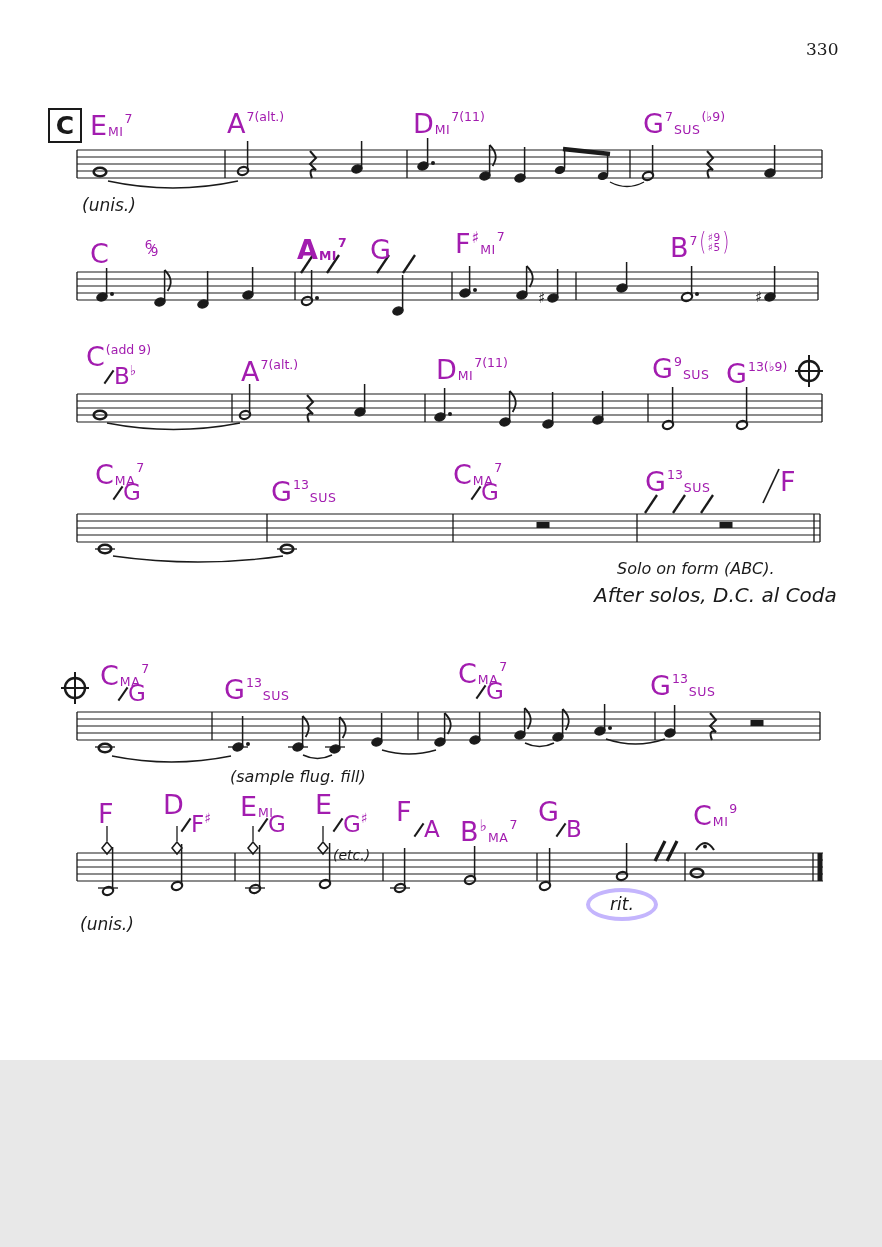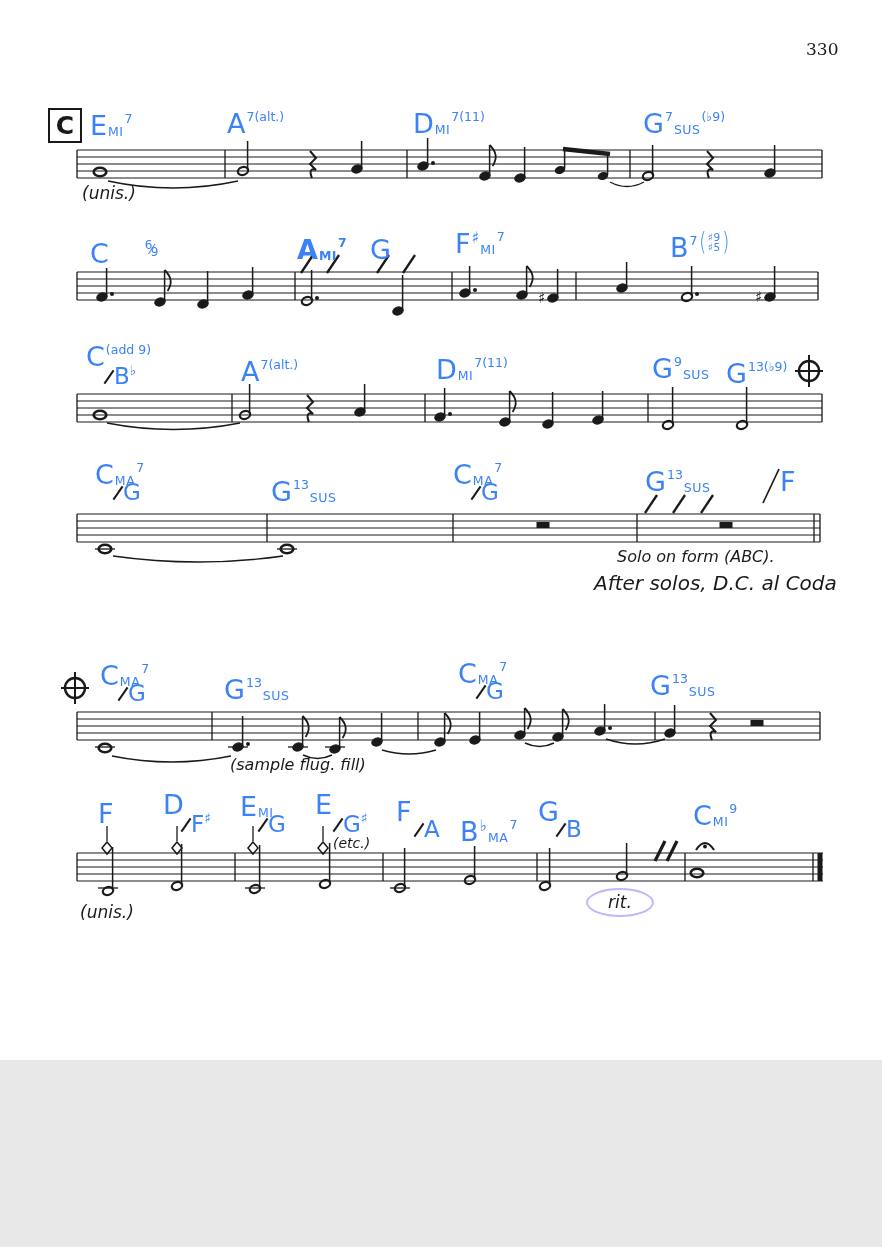--- a/index.html
+++ b/index.html
@@ -1,38 +1,38 @@
 <!DOCTYPE html>
 <html><head>
 <meta charset="utf-8">
 <style>
   html,body{margin:0;padding:0;background:#e8e8e8;}
   .page{position:relative;width:882px;height:1060px;background:#ffffff;margin:0 auto;
         font-family:"DejaVu Sans",sans-serif;color:#1a1a1a;overflow:hidden;}
   .pagenum{position:absolute;font-family:"DejaVu Serif",serif;font-size:17px;}
   .rehearsal{position:absolute;border:2px solid #1a1a1a;width:30px;height:31px;
              font-size:25px;line-height:31px;text-align:center;font-weight:bold;}
-  .chord{position:absolute;white-space:nowrap;line-height:1;color:#3b82f6;}
+  .chord{position:absolute;white-space:nowrap;line-height:1;color:#a21caf;}
   .crow{display:block;}
   .root{font-size:27px;}
   .acc{font-size:16px;vertical-align:10px;margin-left:1px;}
   .sub{font-size:12.5px;vertical-align:-1px;margin-left:1px;letter-spacing:.5px;}
   .sup{font-size:12.5px;vertical-align:12px;margin-left:1px;}
   .frac{vertical-align:9px;font-size:12px;margin-left:36px;}
   .fn{vertical-align:5px;} .fsl{font-size:14px;margin:0 -2px;} .fd{vertical-align:-2px;}
   .stack{display:inline-flex;align-items:center;vertical-align:7px;margin-left:1px;}
   .par{font-size:24px;font-weight:300;transform:scaleX(.75);}
   .col{display:inline-flex;flex-direction:column;font-size:10.5px;line-height:10.5px;letter-spacing:.5px;}
   .bassrow{display:block;margin-top:-7px;margin-left:15px;}
   .bslash{display:inline-block;width:16px;height:2px;background:#1a1a1a;
           transform:rotate(-55deg);vertical-align:6px;margin-right:-3px;}
   .bletter{font-size:23px;}
   .bacc{font-size:14px;vertical-align:9px;}
-  .annot{position:absolute;font-style:italic;white-space:nowrap;color:#1a1a1a;}
-  .rit-pill{position:absolute;border:2px solid #c4b5fd;border-radius:50%;
+  .annot{position:absolute;font-style:italic;white-space:nowrap;color:#1a1a1a;margin-top:12px;}
+  .rit-pill{position:absolute;border:4px solid #c4b5fd;border-radius:50%;
             font-style:italic;font-size:17px;text-align:center;color:#1a1a1a;}
   svg.notation{position:absolute;left:0;pointer-events:none;}
 </style>
 </head>
 <body>
 
 <div class="page">
   <span class="pagenum" style="left:806px;top:39px;">330</span>
   <div class="rehearsal" style="left:48px;top:108px;">C</div>
   <div id="score-root">

